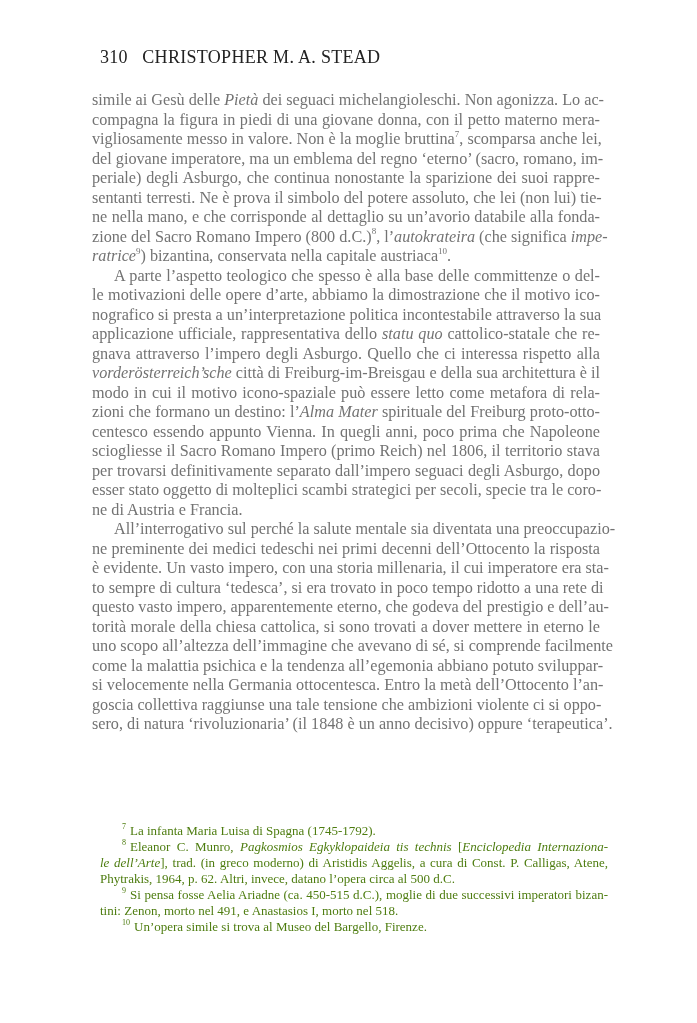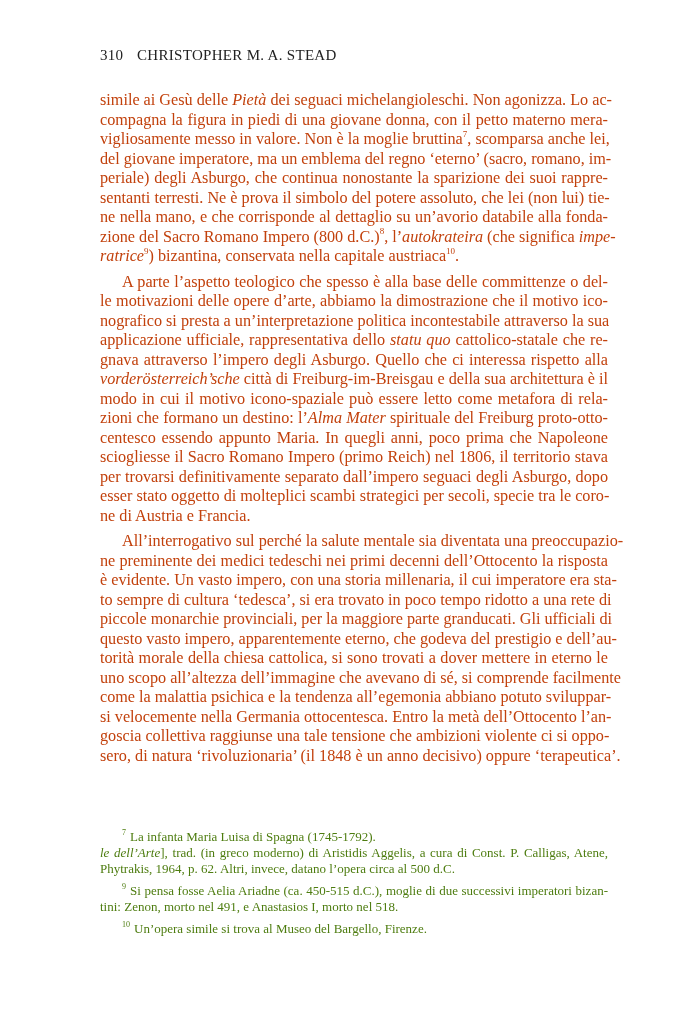--- a/index.html
+++ b/index.html
@@ -1,34 +1,34 @@
 <!DOCTYPE html>
 <html><head>
 <meta charset="utf-8">
 <style>
   html, body { margin: 0; padding: 0; background: #ffffff; }
   body { width: 697px; height: 1023px; position: relative; overflow: hidden; color: #1a1a1a; }
   .page { position: absolute; left: 0; top: 0; width: 697px; height: 1023px; background: #ffffff; }
   .running-head {
     position: absolute; left: 100px; top: 47px; width: 510px;
     font-family: "Liberation Serif", "DejaVu Serif", serif;
-    font-size: 15px; letter-spacing: 0.2px; color: #222;
+    font-size: 18px; letter-spacing: 0.2px; color: #222;
   }
   .running-head .folio { margin-right: 10px; }
   .running-head .author { font-variant: small-caps; letter-spacing: 0.3px; }
   .body-text {
-    position: absolute; left: 100px; top: 91px; width: 508px;
+    position: absolute; left: 92px; top: 91px; width: 508px;
     font-family: "Liberation Serif", "DejaVu Serif", serif;
-    font-size: 16.2px; line-height: 19.5px; color: #c2410c;
+    font-size: 16.2px; line-height: 19.5px; color: #737373;
     text-align: justify; hyphens: manual;
   }
   .body-text p { margin: 0; text-align: justify; }
   .line { display: block; text-align: justify; text-align-last: justify; white-space: nowrap; }
   .line.last { text-align-last: left; }
-  .line.ind { padding-left: 22px; margin-top: 6px; }
+  .line.ind { padding-left: 22px; }
   sup { font-size: 9px; line-height: 0; vertical-align: super; position: relative; top: -1px; }
   .footnotes {
     position: absolute; left: 100px; top: 823px; width: 508px;
     font-family: "Liberation Serif", "DejaVu Serif", serif;
     font-size: 13px; line-height: 16px; color: #4d7c0f;
   }
   .fn .line.ind { padding-left: 22px; }
   .fn sup { font-size: 8px; margin-right: 4px; }
   i { font-style: italic; }
 </style>
@@ -55,47 +55,47 @@
       </p>
       <p>
         <span class="line ind">A parte l’aspetto teologico che spesso è alla base delle committenze o del-</span>
         <span class="line">le motivazioni delle opere d’arte, abbiamo la dimostrazione che il motivo ico-</span>
         <span class="line">nografico si presta a un’interpretazione politica incontestabile attraverso la sua</span>
         <span class="line">applicazione ufficiale, rappresentativa dello <i>statu quo</i> cattolico-statale che re-</span>
         <span class="line">gnava attraverso l’impero degli Asburgo. Quello che ci interessa rispetto alla</span>
         <span class="line"><i>vorderösterreich’sche</i> città di Freiburg-im-Breisgau e della sua architettura è il</span>
         <span class="line">modo in cui il motivo icono-spaziale può essere letto come metafora di rela-</span>
         <span class="line">zioni che formano un destino: l’<i>Alma Mater</i> spirituale del Freiburg proto-otto-</span>
-        <span class="line">centesco essendo appunto Maria. In quegli anni, poco prima che Napoleone</span>
+        <span class="line">centesco essendo appunto Vienna. In quegli anni, poco prima che Napoleone</span>
         <span class="line">sciogliesse il Sacro Romano Impero (primo Reich) nel 1806, il territorio stava</span>
         <span class="line">per trovarsi definitivamente separato dall’impero seguaci degli Asburgo, dopo</span>
         <span class="line">esser stato oggetto di molteplici scambi strategici per secoli, specie tra le coro-</span>
         <span class="line last">ne di Austria e Francia.</span>
       </p>
       <p>
         <span class="line ind">All’interrogativo sul perché la salute mentale sia diventata una preoccupazio-</span>
         <span class="line">ne preminente dei medici tedeschi nei primi decenni dell’Ottocento la risposta</span>
         <span class="line">è evidente. Un vasto impero, con una storia millenaria, il cui imperatore era sta-</span>
         <span class="line">to sempre di cultura ‘tedesca’, si era trovato in poco tempo ridotto a una rete di</span>
-        <span class="line">piccole monarchie provinciali, per la maggiore parte granducati. Gli ufficiali di</span>
         <span class="line">questo vasto impero, apparentemente eterno, che godeva del prestigio e dell’au-</span>
         <span class="line">torità morale della chiesa cattolica, si sono trovati a dover mettere in eterno le</span>
         <span class="line">uno scopo all’altezza dell’immagine che avevano di sé, si comprende facilmente</span>
         <span class="line">come la malattia psichica e la tendenza all’egemonia abbiano potuto sviluppar-</span>
         <span class="line">si velocemente nella Germania ottocentesca. Entro la metà dell’Ottocento l’an-</span>
         <span class="line">goscia collettiva raggiunse una tale tensione che ambizioni violente ci si oppo-</span>
         <span class="line last">sero, di natura ‘rivoluzionaria’ (il 1848 è un anno decisivo) oppure ‘terapeutica’.</span>
       </p>
     </div>
 
   <div class="footnotes" id="footnotes">
       <div class="fn">
         <span class="line last ind"><sup>7</sup>La infanta Maria Luisa di Spagna (1745-1792).</span>
       </div>
       <div class="fn">
+        <span class="line ind"><sup>8</sup>Eleanor C. Munro, <i>Pagkosmios Egkyklopaideia tis technis</i> [<i>Enciclopedia Internaziona-</i></span>
         <span class="line"><i>le dell’Arte</i>], trad. (in greco moderno) di Aristidis Aggelis, a cura di Const. P. Calligas, Atene,</span>
         <span class="line last">Phytrakis, 1964, p. 62. Altri, invece, datano l’opera circa al 500 d.C.</span>
       </div>
       <div class="fn">
         <span class="line ind"><sup>9</sup>Si pensa fosse Aelia Ariadne (ca. 450-515 d.C.), moglie di due successivi imperatori bizan-</span>
         <span class="line last">tini: Zenon, morto nel 491, e Anastasios I, morto nel 518.</span>
       </div>
       <div class="fn">
         <span class="line last ind"><sup>10</sup>Un’opera simile si trova al Museo del Bargello, Firenze.</span>
       </div>

